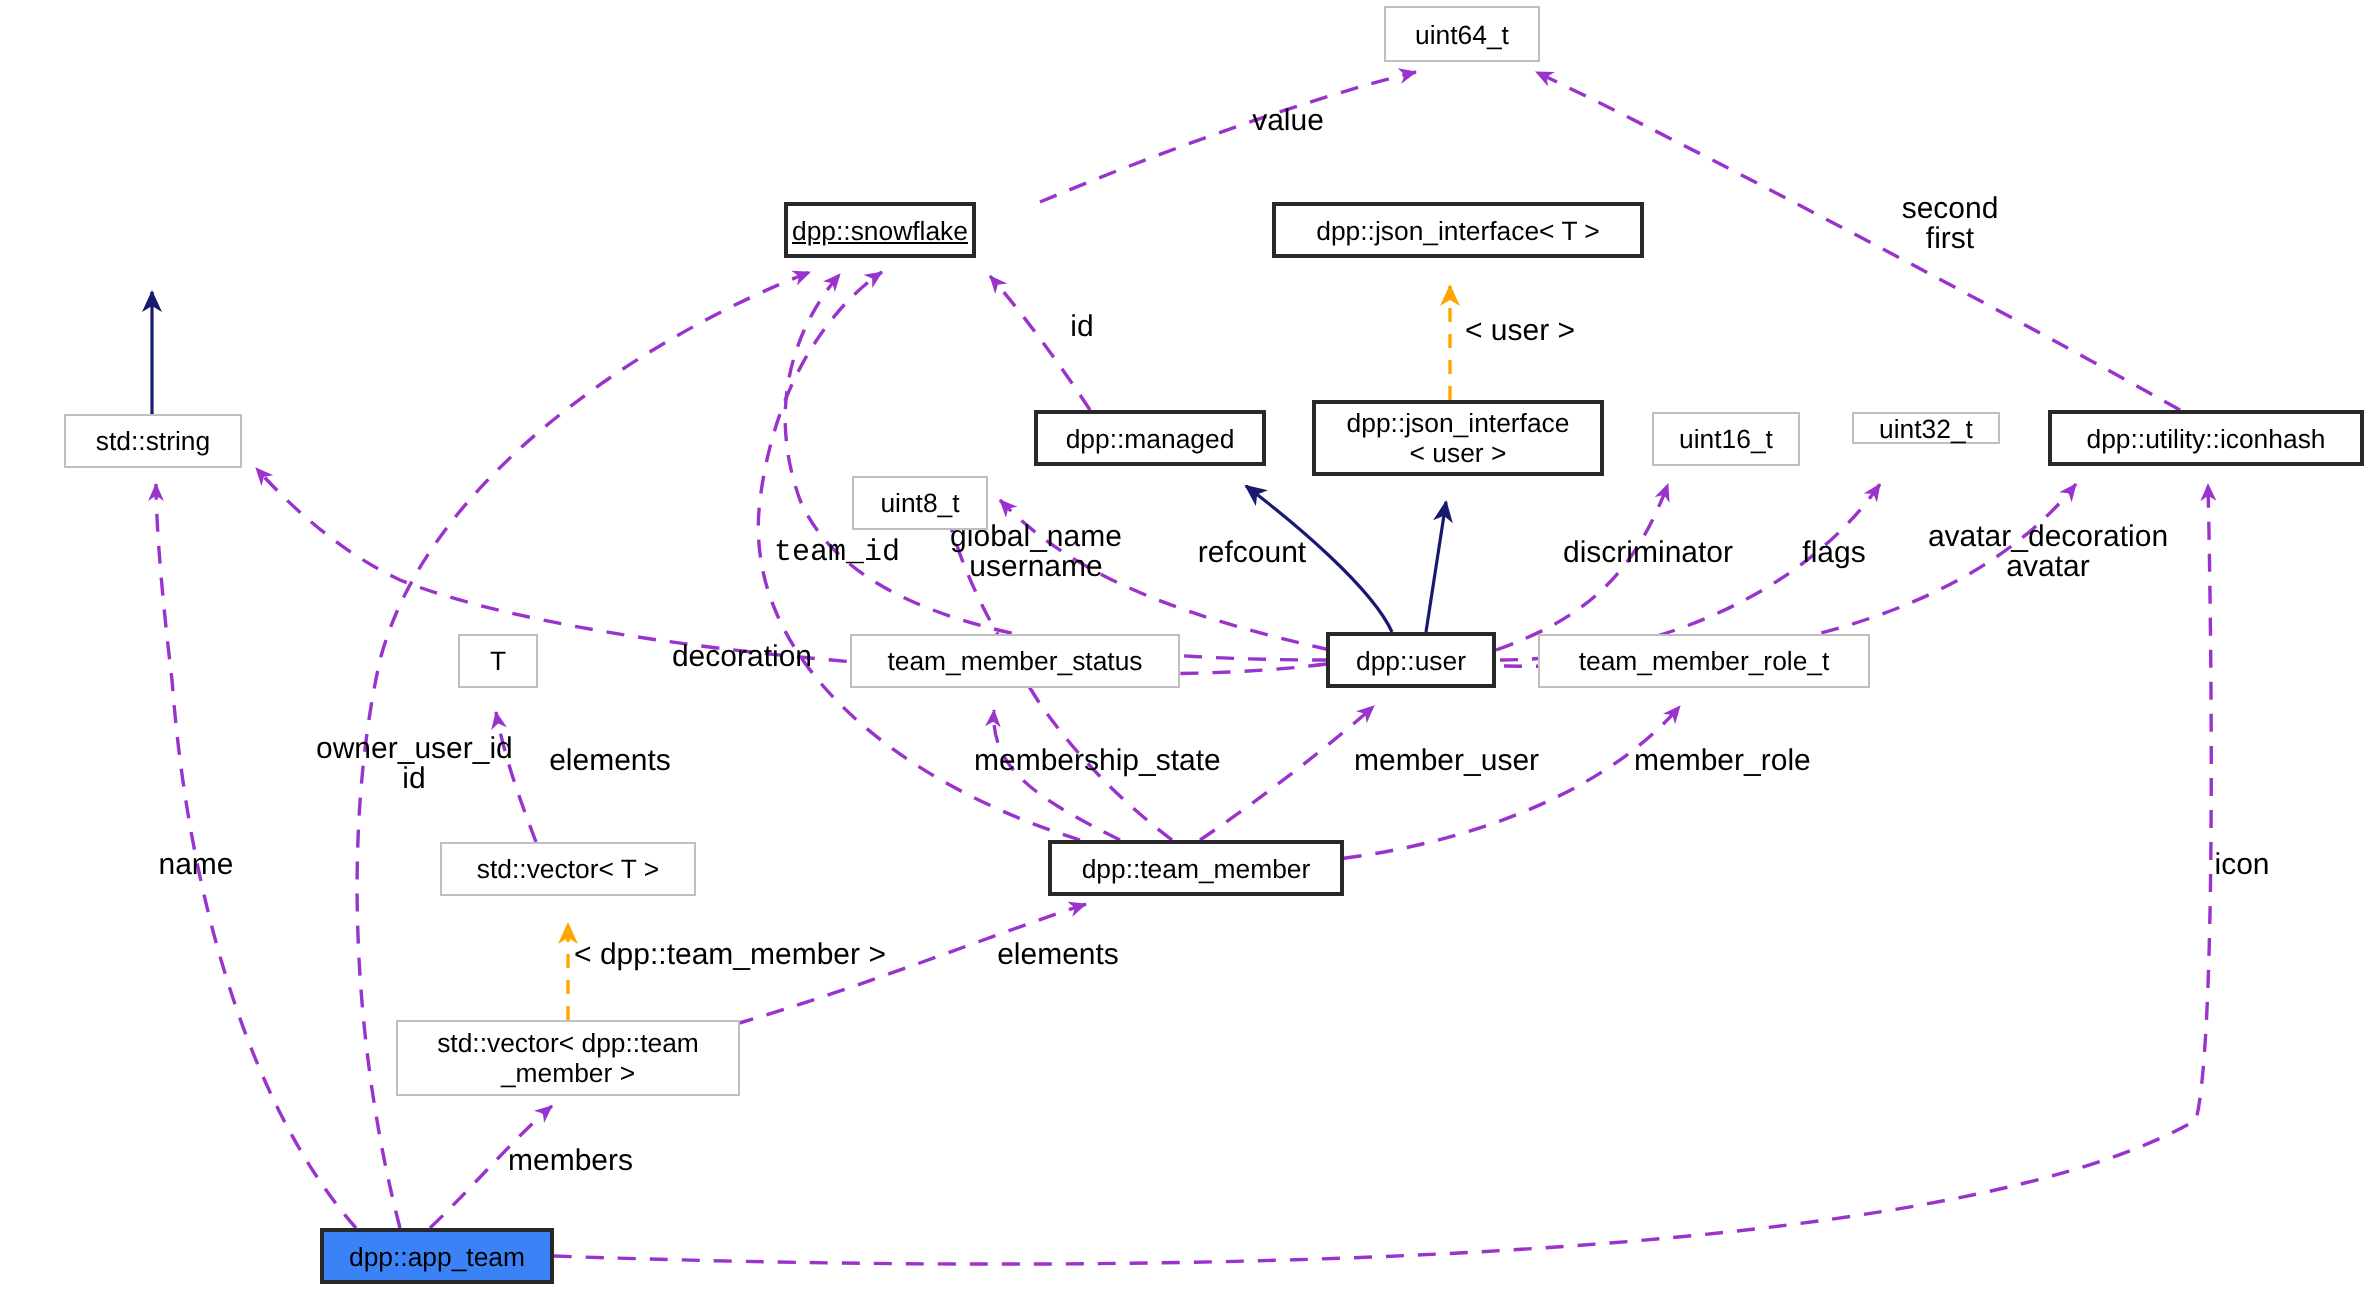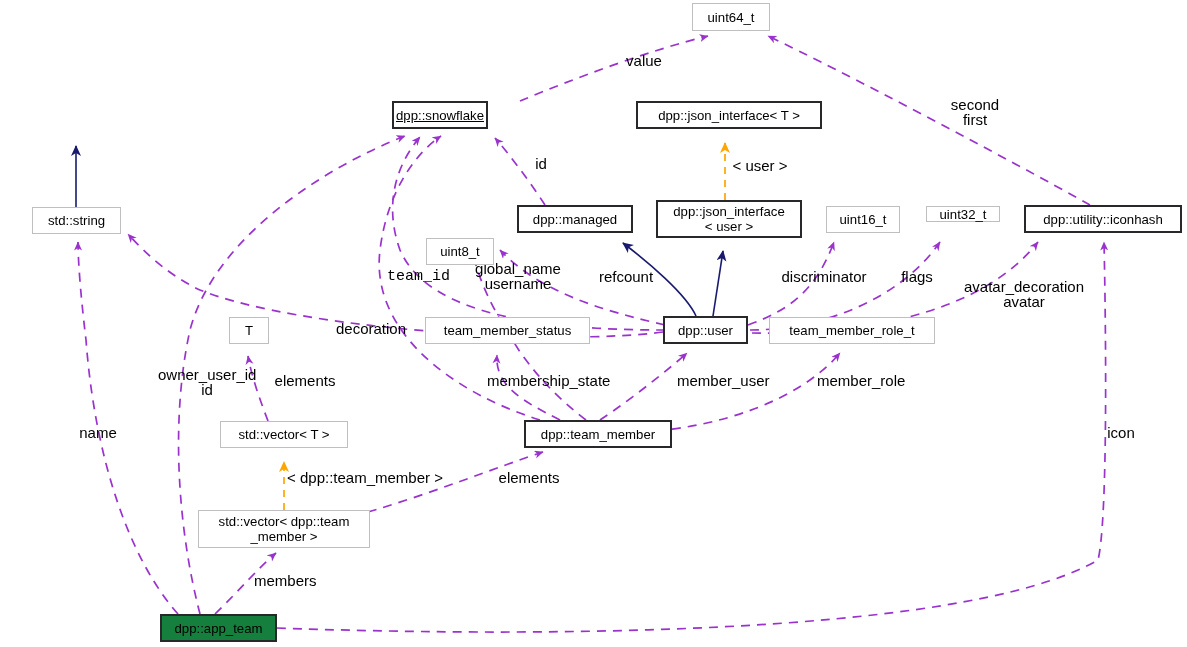--- a/index.html
+++ b/index.html
@@ -37,21 +37,21 @@
     line-height: 15px;
     letter-spacing: 0px;
     white-space: pre-line;
     z-index: 5;
   }
   .node.strong {
     border: 2px solid #28282a;
   }
   .node.current {
     border: 2px solid #28282a;
-    background: #15803d;
+    background: #3b82f6;
   }
   .edge-label {
     position: absolute;
     font-size: 15px;
     line-height: 14.5px;
     color: #000000;
     text-align: center;
     white-space: pre-line;
     z-index: 4;
   }
@@ -184,21 +184,21 @@
 
   <div class="edge-label" style="left:475px;top:262px;width:86px;">global_name
 username</div>
 
   <div class="edge-label" style="left:596px;top:270px;width:60px;">refcount</div>
 
   <div class="edge-label" style="left:780px;top:270px;width:88px;">discriminator</div>
 
   <div class="edge-label" style="left:900px;top:270px;width:34px;">flags</div>
 
-  <div class="edge-label" style="left:963px;top:262px;width:122px;margin-top:18px;">avatar_decoration
+  <div class="edge-label" style="left:963px;top:262px;width:122px;">avatar_decoration
 avatar</div>
 
   <div class="edge-label" style="left:330px;top:322px;width:82px;">decoration</div>
 
   <div class="edge-label" style="left:158px;top:368px;width:98px;">owner_user_id
 id</div>
 
   <div class="edge-label" style="left:274px;top:374px;width:62px;">elements</div>
 
   <div class="edge-label" style="left:487px;top:374px;width:120px;">membership_state</div>

